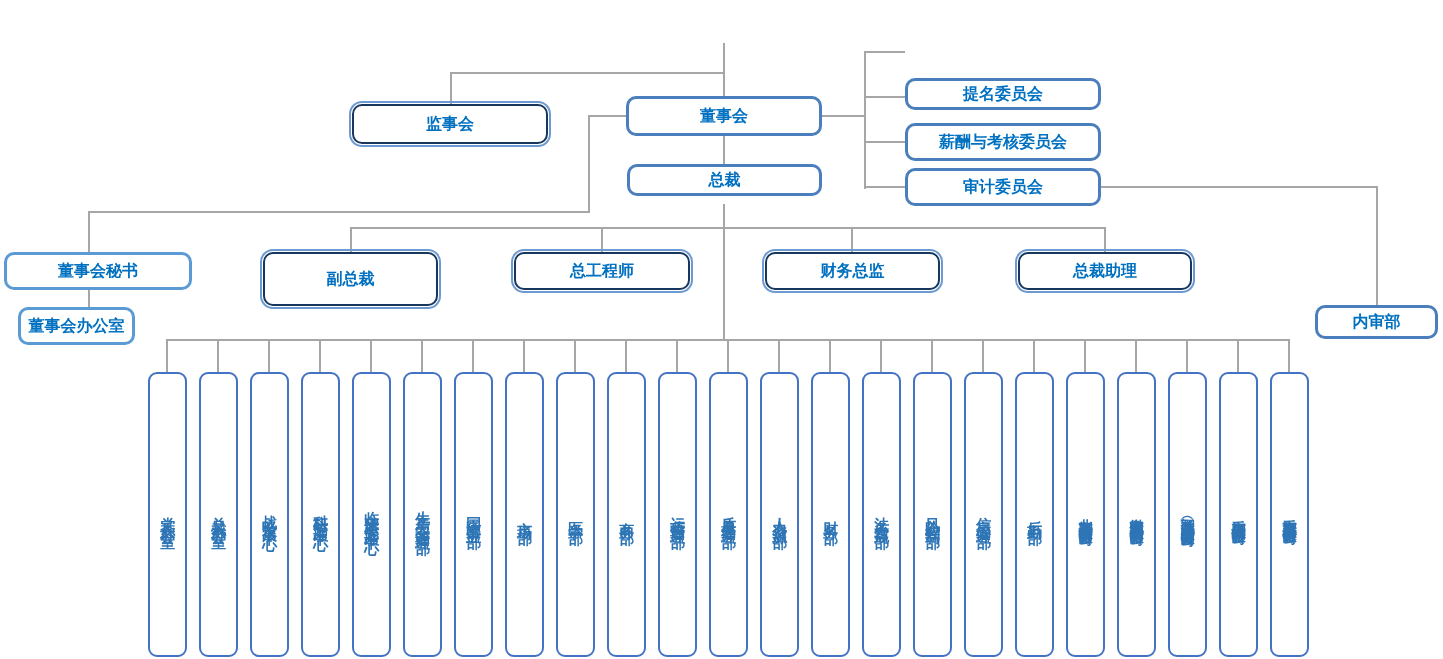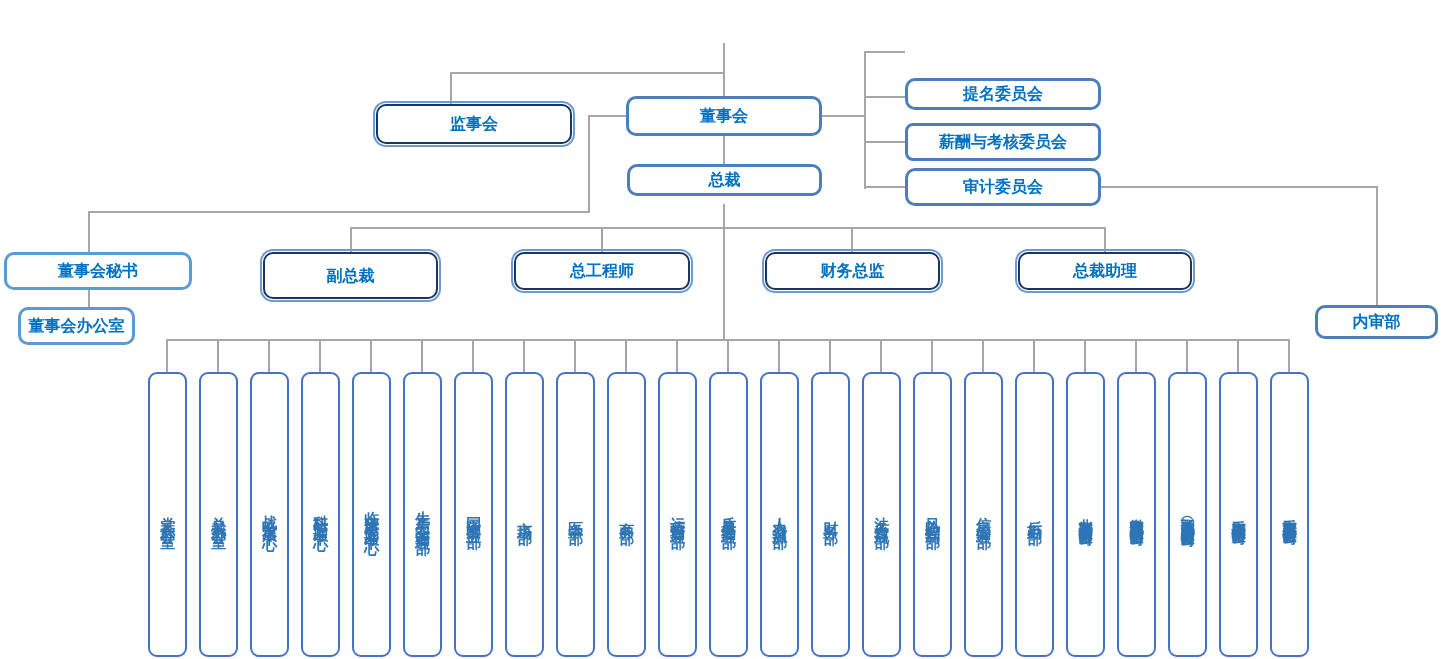--- a/index.html
+++ b/index.html
@@ -14,30 +14,30 @@
   .box.vert{border:2px solid var(--border-vert,#4472c4);writing-mode:vertical-rl;text-orientation:upright;
             font-size:15px;letter-spacing:4px;color:var(--vert-text,#2e75b6);border-radius:9px;
             justify-content:center;align-items:center;}
   .box.vert.long{font-size:14px;letter-spacing:1px;}
   .line{position:absolute;background:var(--connector,#a6a6a6);z-index:1;}
 </style>
 </head>
 <body>
 
 <div id="canvas">
-    <div class="box dbl" style="left: 352px; top: 104px; width: 196px; height: 40px; margin-left: 24px;">监事会</div>
+    <div class="box dbl" style="left: 352px; top: 104px; width: 196px; height: 40px;">监事会</div>
     <div class="box main" style="left: 626px; top: 96px; width: 196px; height: 40px;">董事会</div>
     <div class="box main" style="left: 627px; top: 164px; width: 195px; height: 32px;">总裁</div>
     <div class="box light" style="left: 18px; top: 307px; width: 117px; height: 38px;">董事会办公室</div>
     <div class="box main" style="left: 1315px; top: 305px; width: 123px; height: 34px;">内审部</div>
     <div class="box main" style="left: 905px; top: 78px; width: 196px; height: 32px;">提名委员会</div>
-    <div class="box main" style="left: 905px; top: 123px; width: 196px; height: 38px; border-radius: 8px;">薪酬与考核委员会</div>
+    <div class="box main" style="left: 905px; top: 123px; width: 196px; height: 38px;">薪酬与考核委员会</div>
     <div class="box main" style="left: 905px; top: 168px; width: 196px; height: 38px;">审计委员会</div>
     <div class="box light" style="left: 4px; top: 252px; width: 188px; height: 38px;">董事会秘书</div>
-    <div class="box dbl" style="left: 263px; top: 252px; width: 175px; height: 47px;">副总裁</div>
+    <div class="box dbl" style="left: 263px; top: 252px; width: 175px; height: 54px;">副总裁</div>
     <div class="box dbl" style="left: 514px; top: 252px; width: 176px; height: 38px;">总工程师</div>
     <div class="box dbl" style="left: 765px; top: 252px; width: 175px; height: 38px;">财务总监</div>
     <div class="box dbl" style="left: 1018px; top: 252px; width: 174px; height: 38px;">总裁助理</div>
     <div class="box vert" style="left: 148px; top: 372px; width: 39px; height: 285px;">党委办公室</div>
     <div class="box vert" style="left: 199px; top: 372px; width: 39px; height: 285px;">总裁办公室</div>
     <div class="box vert" style="left: 250px; top: 372px; width: 39px; height: 285px;">战略发展中心</div>
     <div class="box vert" style="left: 301px; top: 372px; width: 39px; height: 285px;">科研管理中心</div>
     <div class="box vert" style="left: 352px; top: 372px; width: 39px; height: 285px;">临床研究管理中心</div>
     <div class="box vert" style="left: 403px; top: 372px; width: 39px; height: 285px;">生产与安全管理部</div>
     <div class="box vert" style="left: 454px; top: 372px; width: 39px; height: 285px;">国际事业部</div>

